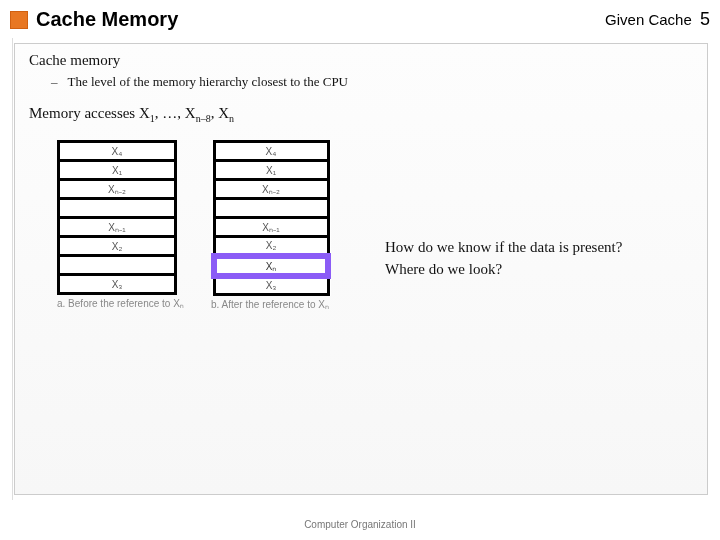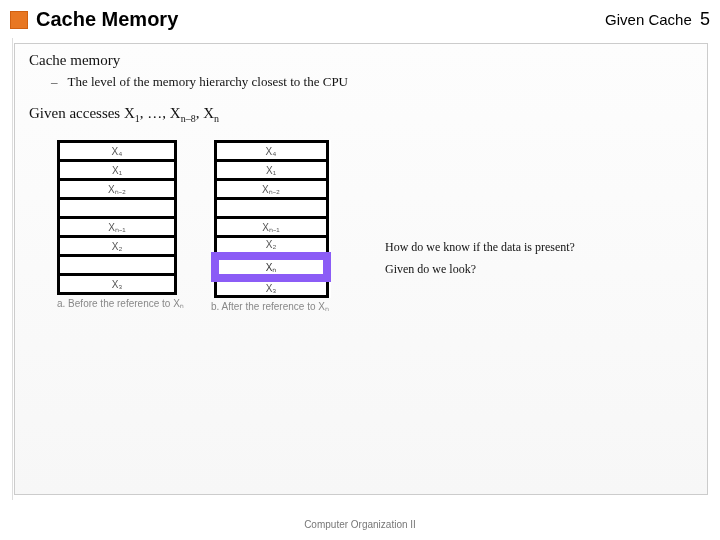--- a/index.html
+++ b/index.html
@@ -101,34 +101,34 @@
     text-align: center;
     font-family: Arial, sans-serif;
     font-size: 10px;
     color: #555;
     padding: 0;
   }
   .cache-table td.empty {
     background: #fff;
   }
   .cache-table td.highlight {
-    border: 8px solid #8b5cf6;
+    border: 6px solid #8b5cf6;
     color: #333;
     font-weight: normal;
   }
   .caption {
     font-family: Arial, sans-serif;
     font-size: 10px;
     color: #888;
     margin-top: 1px;
     white-space: nowrap;
   }
   .questions {
     font-family: Georgia, 'Times New Roman', serif;
-    font-size: 12px;
+    font-size: 15px;
     color: #111;
     margin-left: 20px;
     margin-top: 96px;
     line-height: 22px;
   }
   .questions div { white-space: nowrap; }
   .footer {
     position: absolute;
     bottom: 10px;
     left: 0;
@@ -165,21 +165,21 @@
 <div class="content-box">
 
   <div class="subheading">Cache memory</div>
 
   <div class="bullet-row">
     <span class="bullet-dash">–</span>
     <span class="bullet-text">The level of the memory hierarchy closest to the CPU</span>
   </div>
 
   <div class="given-line">
-    <span>Given accesses X</span><sub>1</sub><span>, …, X</span><sub>n–8</sub><span>, X</span><sub>n</sub>
+    <span>Memory accesses X</span><sub>1</sub><span>, …, X</span><sub>n–8</sub><span>, X</span><sub>n</sub>
   </div>
 
   <div class="diagram-row">
 
     <div class="cache-col">
       <table class="cache-table">
         <tbody>
             <tr>
               <td>X₄</td>
             </tr>
@@ -236,20 +236,20 @@
         <tr>
               <td>X₃</td>
             </tr>
       </tbody>
         </table>
       <div class="caption">b. After the reference to Xₙ</div>
     </div>
 
     <div class="questions">
       <div>How do we know if the data is present?</div>
-      <div>Given do we look?</div>
+      <div>Where do we look?</div>
     </div>
 
   </div>
 
 </div>
 
 <div class="footer">Computer Organization II</div>
 
 </body></html>

